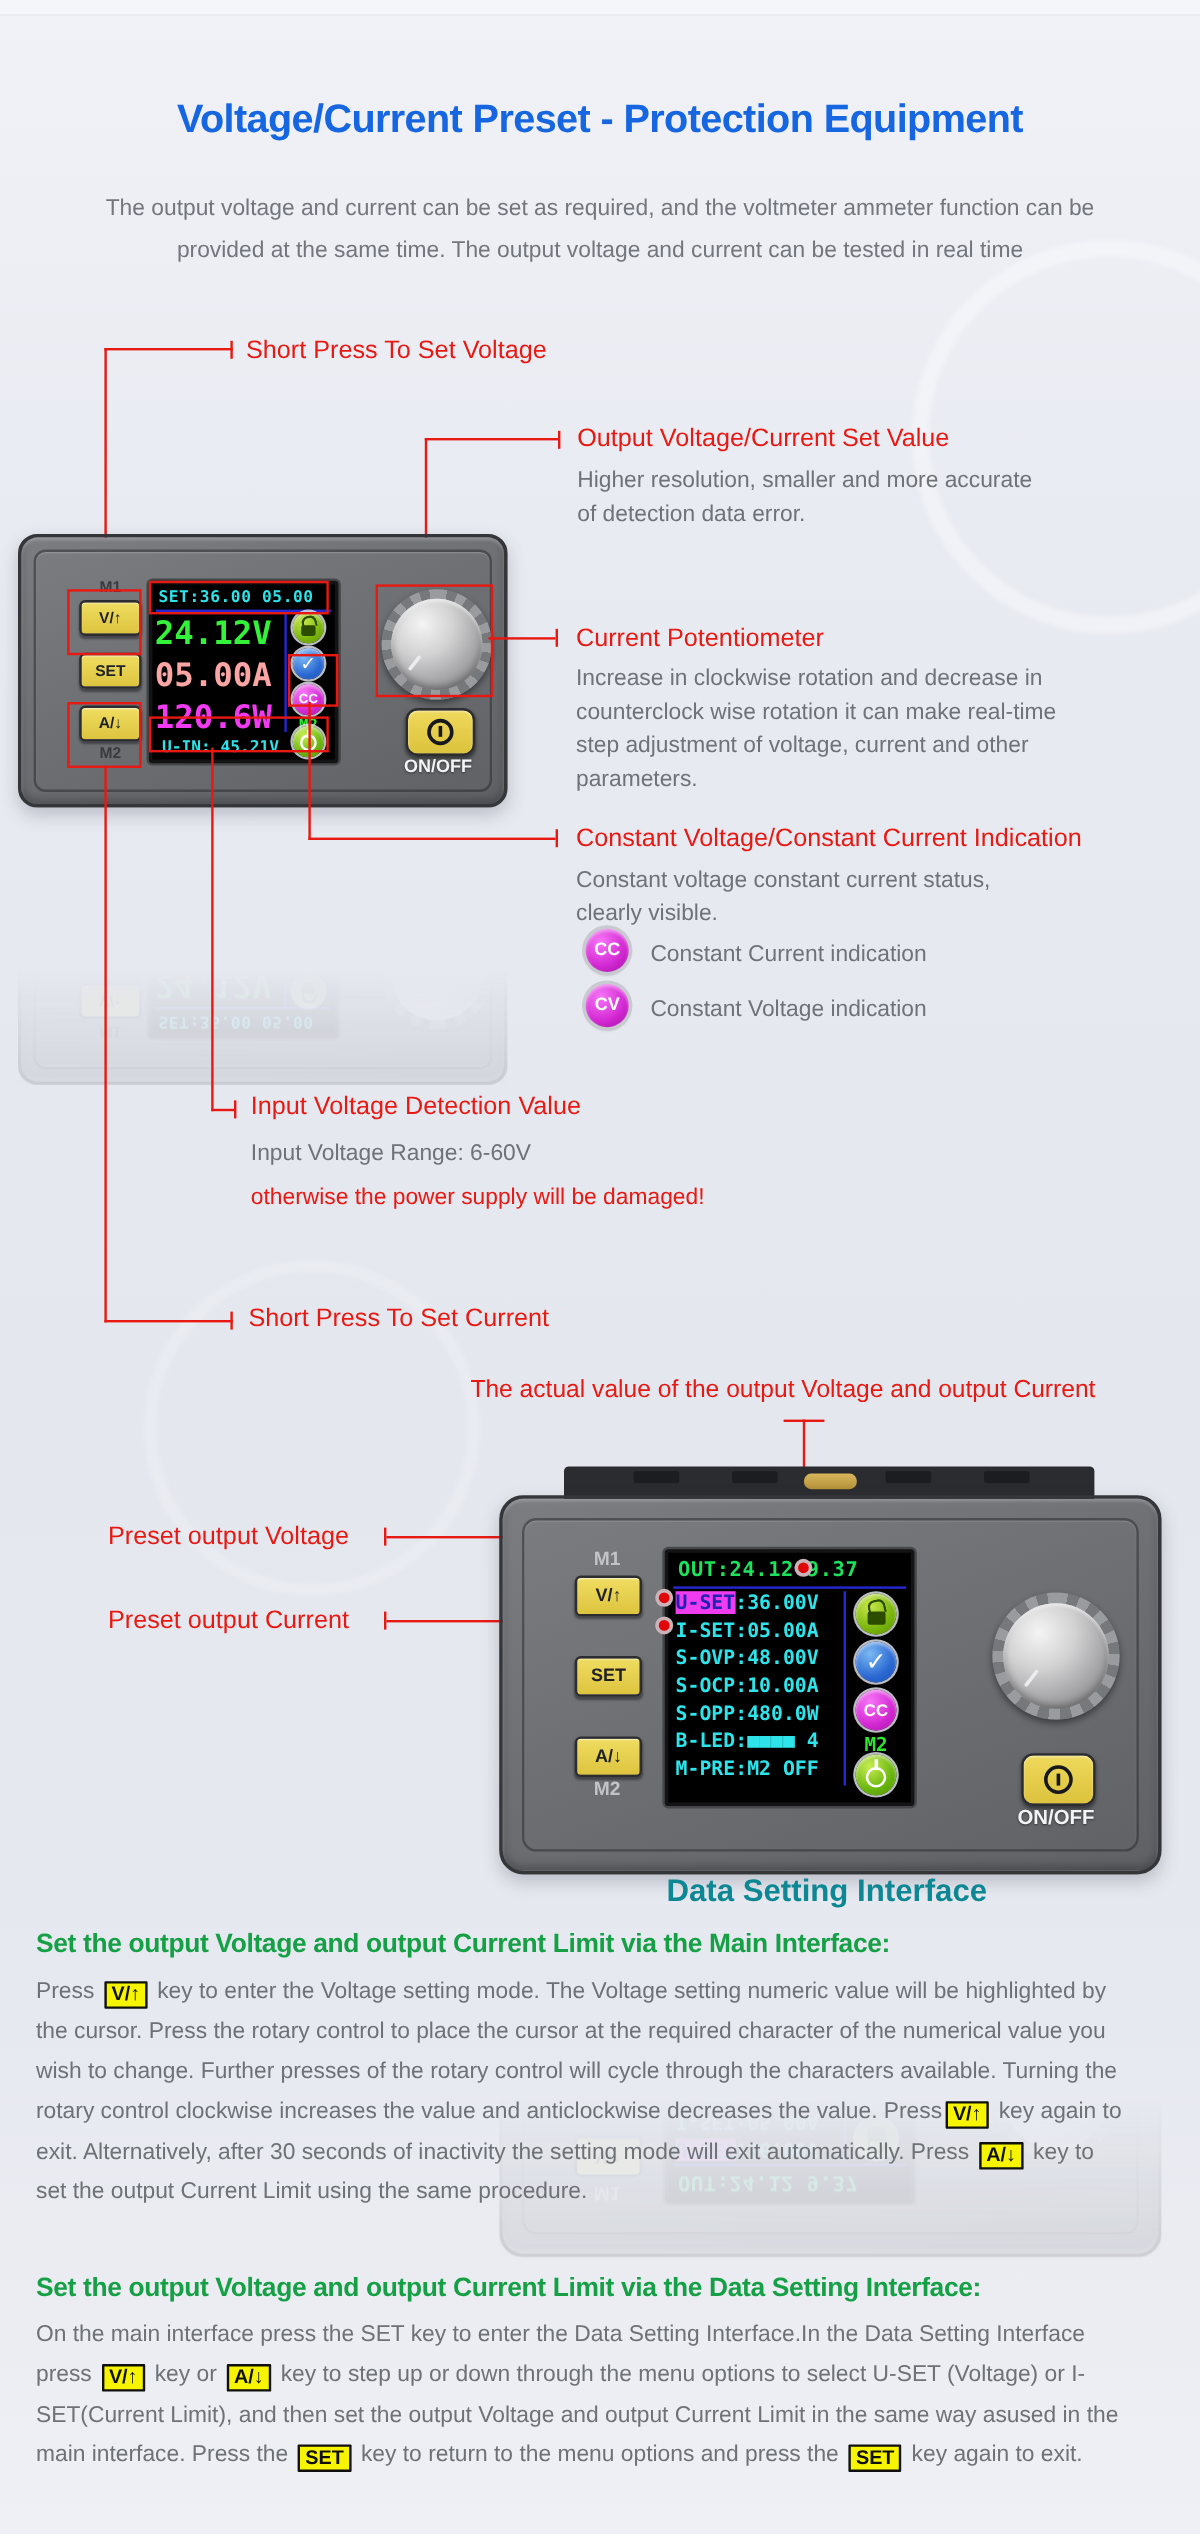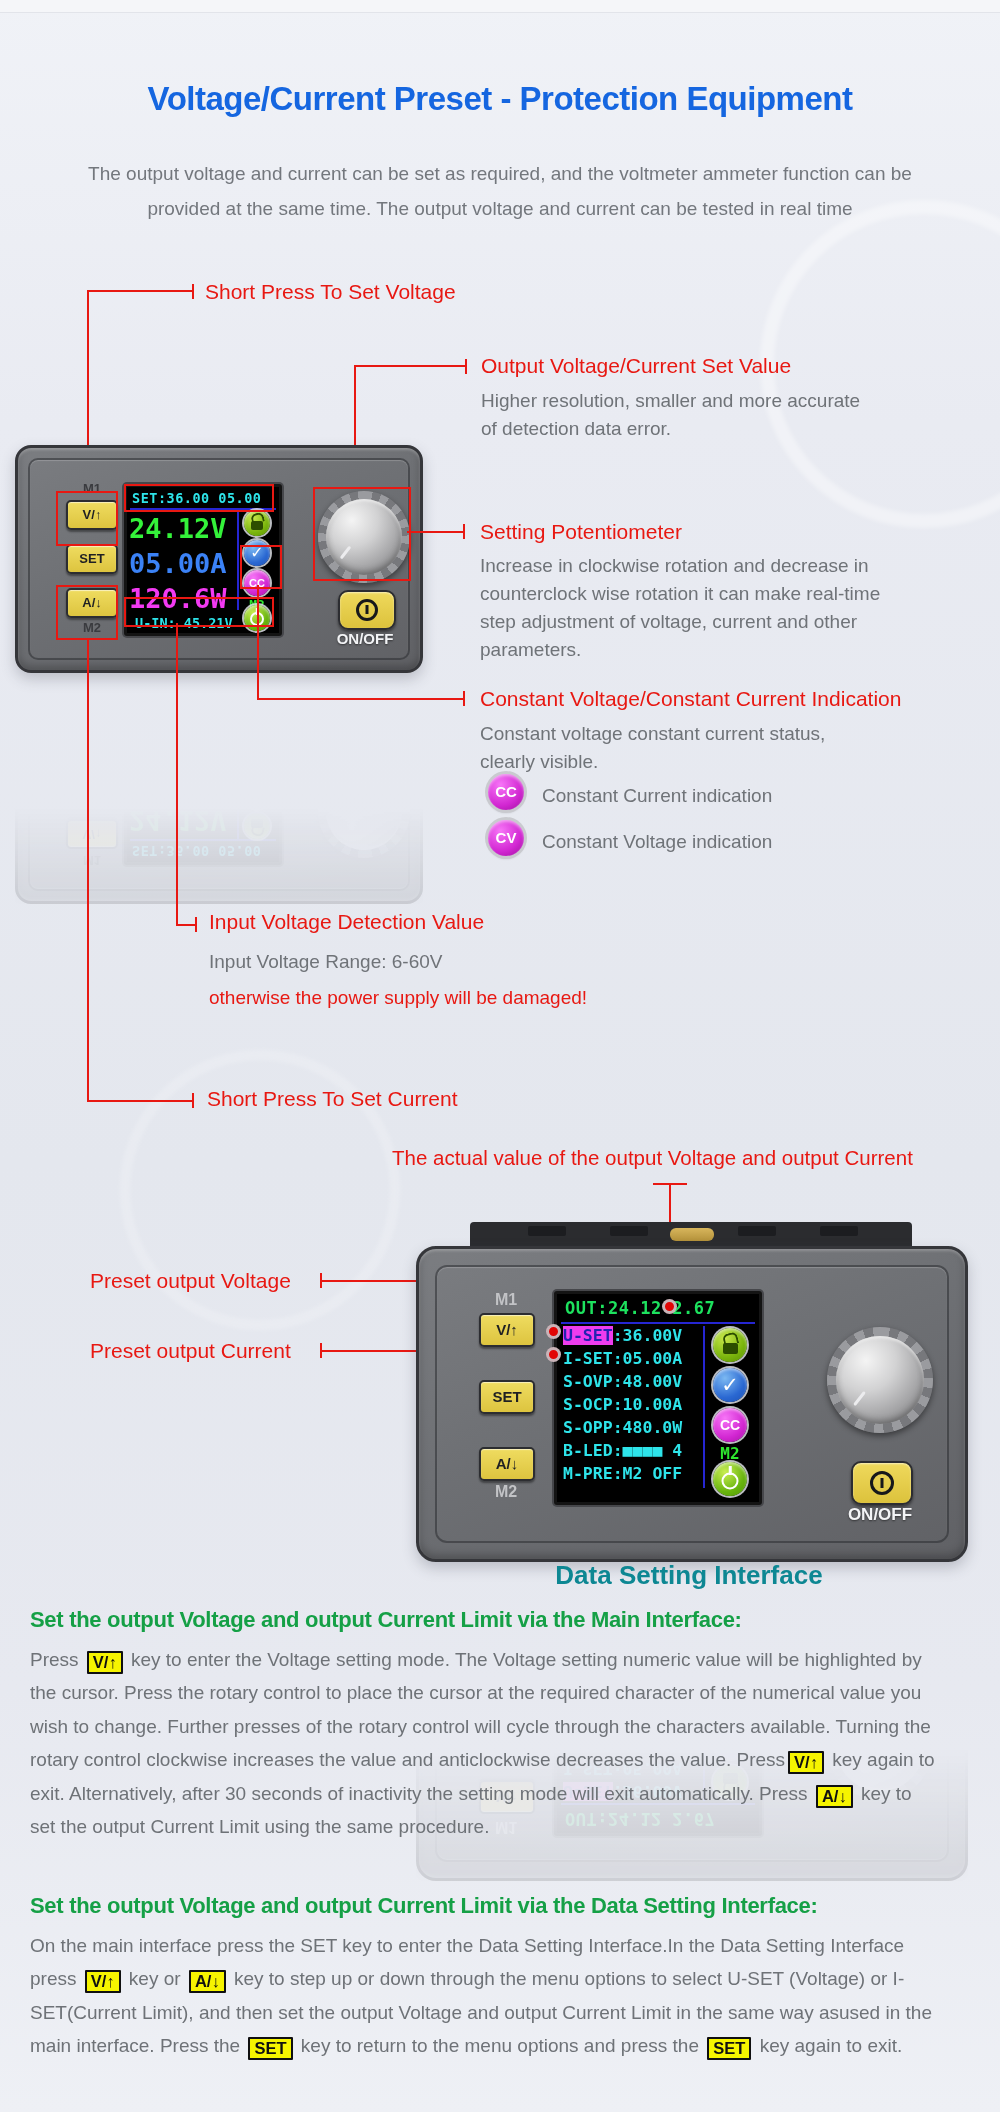--- a/index.html
+++ b/index.html
@@ -101,21 +101,21 @@
     <div class="abs dev-label" style="left:52px;top:33px;width:44px;font-size:13px;color:#3a3b3f;">M1</div>
     <div class="key" style="left:48px;top:52px;width:48px;height:26px;font-size:13px;line-height:26px;">V/↑</div>
     <div class="key" style="left:48px;top:96px;width:48px;height:26px;font-size:13px;line-height:26px;">SET</div>
     <div class="key" style="left:48px;top:140px;width:48px;height:26px;font-size:13px;line-height:26px;">A/↓</div>
     <div class="abs dev-label" style="left:52px;top:172px;width:44px;font-size:13px;color:#3a3b3f;">M2</div>
 
     <div class="lcd" style="left:106px;top:36px;width:152px;height:146px;">
       <div class="abs mono cyan" style="left:5px;top:3px;font-size:13.5px;letter-spacing:.5px;">SET:36.00 05.00</div>
       <div class="lcd-div" style="left:3px;top:21px;width:146px;height:2px;"></div>
       <div class="abs mono" style="left:2px;top:24px;font-size:27px;line-height:35px;color:#34f23a;">24.12V</div>
-      <div class="abs mono" style="left:2px;top:59px;font-size:27px;line-height:35px;color:#3b82f6;">05.00A</div>
+      <div class="abs mono" style="left:2px;top:59px;font-size:27px;line-height:35px;color:#fca5a5;">05.00A</div>
       <div class="abs mono" style="left:2px;top:94px;font-size:27px;line-height:35px;color:#f23af2;">120.6W</div>
       <div class="abs mono cyan" style="left:8px;top:128px;font-size:13.5px;">U-IN: 45.21V</div>
       <div class="lcd-div" style="left:110px;top:23px;width:2px;height:100px;"></div>
       <div class="licon lock" style="left:117px;top:23px;width:26px;height:26px;">
         <span class="lock-shackle"></span>
         <span class="lock-body"></span>
       </div>
       <div class="licon chk" style="left:117px;top:53px;width:26px;height:26px;font-size:16px;line-height:26px;">✓</div>
       <div class="licon cc" style="left:117px;top:83px;width:26px;height:26px;font-size:11px;line-height:26px;">CC</div>
       <div class="mode-txt" style="left:117px;top:110px;width:26px;font-size:13px;">M2</div>
@@ -138,21 +138,21 @@
 
   <div class="abs rbox" style="left:56px;top:491px;width:58px;height:51px;"></div>
   <div class="abs rbox" style="left:56px;top:585px;width:58px;height:51px;"></div>
   <div class="abs rbox" style="left:124px;top:484px;width:146px;height:24px;"></div>
   <div class="abs rbox" style="left:124px;top:597px;width:146px;height:26px;"></div>
   <div class="abs rbox" style="left:240px;top:545px;width:38px;height:40px;"></div>
   <div class="abs rbox" style="left:313px;top:487px;width:94px;height:90px;"></div>
 
   <div class="abs rline" style="left:407px;top:531px;width:56px;height:2px;"></div>
   <div class="abs tick" style="left:463px;top:524px;"></div>
-  <div class="abs red-label" style="left:480px;top:520px;">Setting Potentiometer</div>
+  <div class="abs red-label" style="left:480px;top:520px;">Current Potentiometer</div>
   <div class="abs gray-text" style="left:480px;top:552px;">
       <div>Increase in clockwise rotation and decrease in</div>
       <div>counterclock wise rotation it can make real-time</div>
       <div>step adjustment of voltage, current and other</div>
       <div>parameters.</div>
     </div>
 
   <div class="abs rline" style="left:257px;top:585px;width:2px;height:115px;"></div>
   <div class="abs rline" style="left:257px;top:698px;width:206px;height:2px;"></div>
   <div class="abs tick" style="left:463px;top:691px;"></div>
@@ -202,21 +202,21 @@
 
   <div class="abs device" style="left:416px;top:1246px;width:546px;height:310px;border-radius:20px;">
     <div class="bezel" style="left:16px;top:16px;right:16px;bottom:16px;border-radius:12px;"></div>
     <div class="abs dev-label" style="left:62px;top:42px;width:50px;font-size:16px;color:#c2c3c6;">M1</div>
     <div class="key" style="left:60px;top:64px;width:52px;height:30px;font-size:15px;line-height:30px;">V/↑</div>
     <div class="key" style="left:60px;top:131px;width:52px;height:30px;font-size:15px;line-height:30px;">SET</div>
     <div class="key" style="left:60px;top:198px;width:52px;height:30px;font-size:15px;line-height:30px;">A/↓</div>
     <div class="abs dev-label" style="left:62px;top:234px;width:50px;font-size:16px;color:#c2c3c6;">M2</div>
 
     <div class="lcd" style="left:135px;top:42px;width:202px;height:208px;">
-      <div class="abs mono" style="left:8px;top:4px;font-size:17px;color:#1de25e;letter-spacing:.5px;">OUT:24.12 2.67</div>
+      <div class="abs mono" style="left:8px;top:4px;font-size:17px;color:#1de25e;letter-spacing:.5px;">OUT:24.12 9.37</div>
       <div class="lcd-div" style="left:4px;top:28px;width:194px;height:2px;"></div>
       <div class="abs mono cyan" style="left:6px;top:32px;font-size:16.5px;">
           <div class="menu-row"><span class="k hl">U-SET</span><span class="v">:36.00V</span></div>
           <div class="menu-row"><span class="k">I-SET</span><span class="v">:05.00A</span></div>
           <div class="menu-row"><span class="k">S-OVP</span><span class="v">:48.00V</span></div>
           <div class="menu-row"><span class="k">S-OCP</span><span class="v">:10.00A</span></div>
           <div class="menu-row"><span class="k">S-OPP</span><span class="v">:480.0W</span></div>
           <div class="menu-row"><span class="k">B-LED</span><span class="v">:■■■■ 4</span></div>
           <div class="menu-row"><span class="k">M-PRE</span><span class="v">:M2 OFF</span></div>
         </div>

